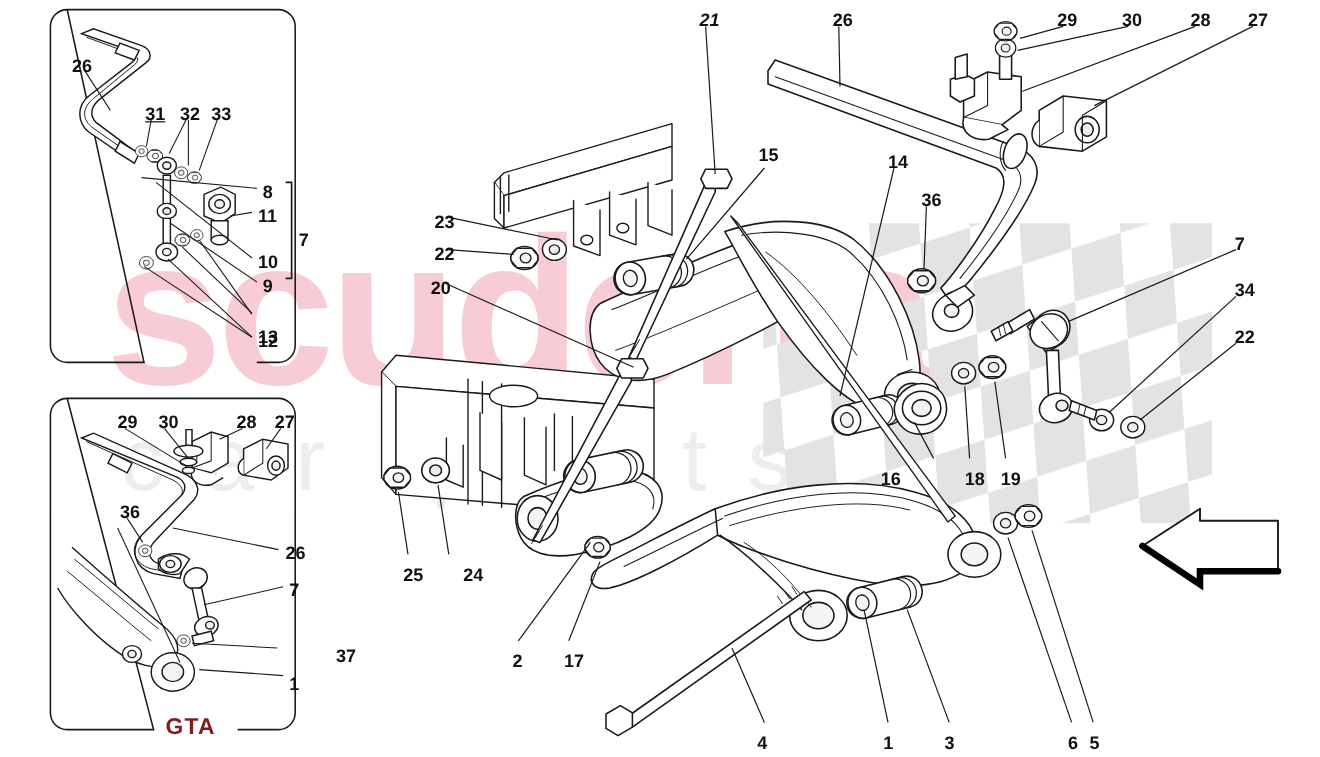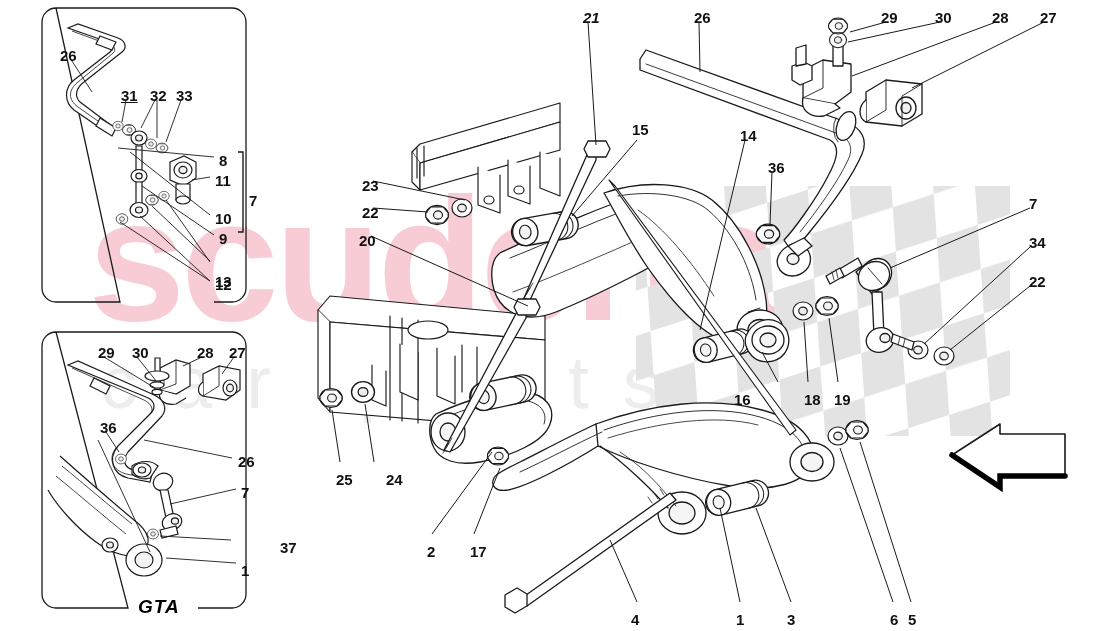--- a/index.html
+++ b/index.html
@@ -3,21 +3,21 @@
 <meta charset="utf-8">
 <title>Parts Diagram</title>
 <style>
   html,body{margin:0;padding:0;background:#fff;}
   body{font-family:"Liberation Sans",sans-serif;}
   #stage{position:relative;width:1100px;height:631px;background:#ffffff;overflow:hidden;}
   .layer{position:absolute;left:0;top:0;width:1100px;height:631px;}
   #svgroot{display:block;}
   .cal{position:absolute;font-family:"Liberation Sans",sans-serif;font-weight:bold;font-size:15px;color:#111;letter-spacing:0px;white-space:nowrap;line-height:1;}
   .inset-cap{position:absolute;font-family:"Liberation Sans",sans-serif;font-weight:bold;font-size:14.5px;color:#111;text-align:center;line-height:1.12;white-space:nowrap;}
-  .gta-cap{position:absolute;font-family:"Liberation Sans",sans-serif;font-weight:bold;font-size:19px;color:#000000;white-space:nowrap;letter-spacing:1px;font-style:italic;}
+  .gta-cap{position:absolute;font-family:"Liberation Sans",sans-serif;font-weight:bold;font-size:19px;color:#7f1d1d;white-space:nowrap;letter-spacing:1px;}
 </style>
 </head>
 <body>
 
 <div id="stage">
 
   <svg id="svgroot" class="layer" viewBox="0 0 1100 631" width="1100" height="631">
     <defs>
 
       <pattern id="flagpat" width="86" height="86" patternUnits="userSpaceOnUse" patternTransform="rotate(-18) skewX(-14)">

